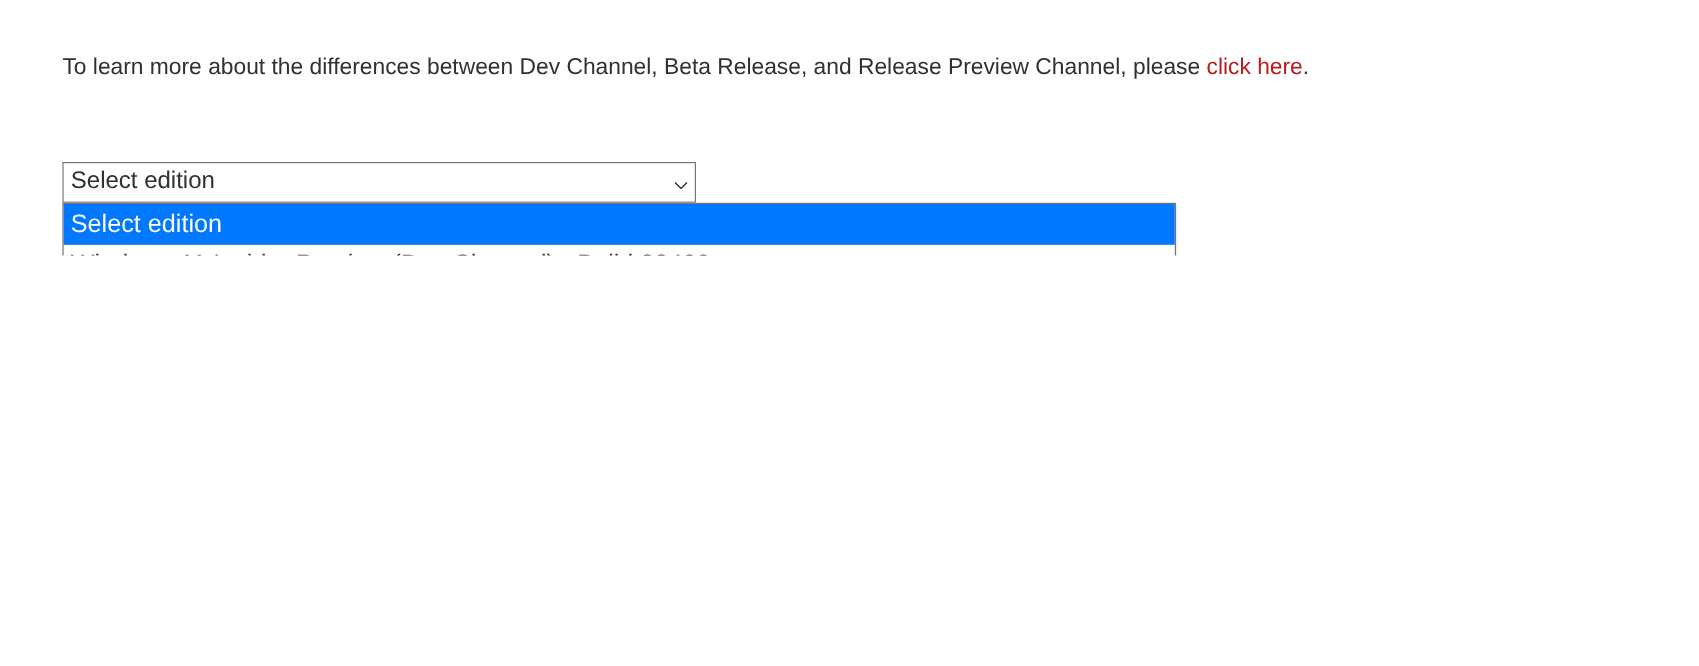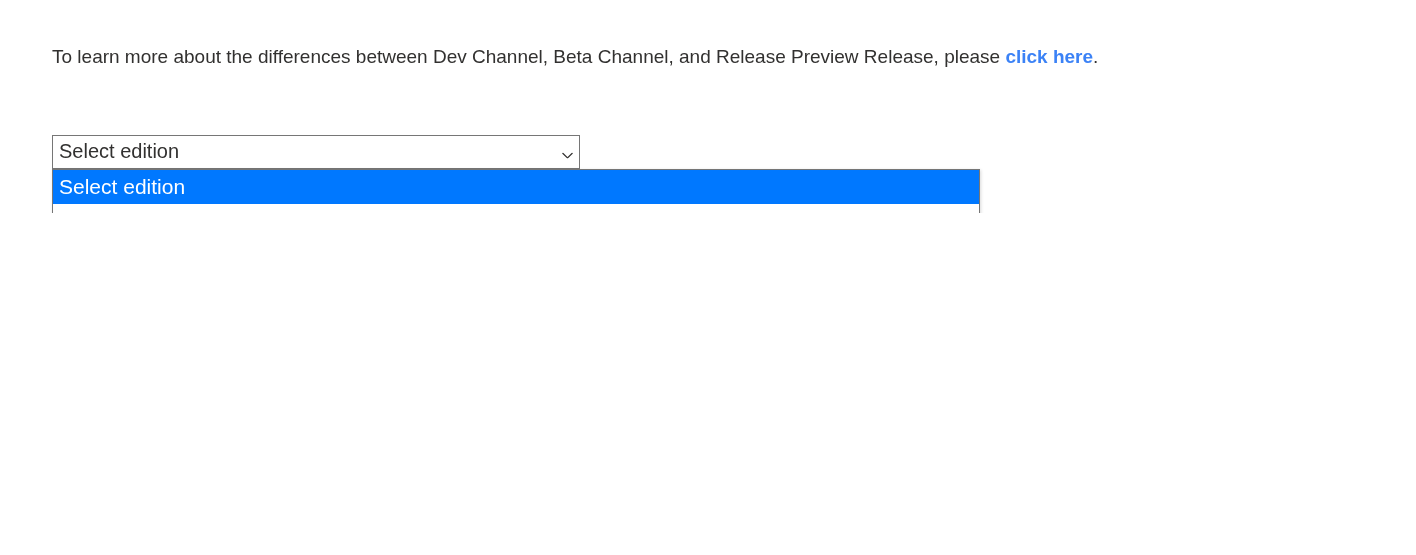--- a/index.html
+++ b/index.html
@@ -16,23 +16,22 @@
       width: 1416px;
       position: relative;
     }
     .intro-text {
       font-size: 19px;
       line-height: 1.4;
       margin-bottom: 64px;
       color: #323130;
     }
     .intro-text a {
-      color: #3b82f6;
+      color: #b91c1c;
       text-decoration: none;
-      font-weight: bold;
     }
     .select-wrapper {
       position: relative;
       width: 528px;
     }
     .select-box {
       width: 100%;
       height: 34px;
       border: 1px solid #767676;
       padding: 2px 28px 2px 6px;
@@ -89,21 +88,21 @@
     .section-para {
       font-size: 18px;
       line-height: 1.6;
       color: #323130;
     }
   </style>
 </head>
 <body>
 
 <div class="intro-text">
-  <span>To learn more about the differences between Dev Channel, Beta Channel, and Release Preview Release, please </span><a href="#">click here</a><span>.</span>
+  <span>To learn more about the differences between Dev Channel, Beta Release, and Release Preview Channel, please </span><a href="#">click here</a><span>.</span>
 </div>
 
 <div class="background-content">
   <div class="section-heading">ease software</div>
   <div class="section-para">view builds may be substantially modified before ed. Microsoft makes no warranties, express or imp ation provided here. Some product features and functionality may require additional hardware or software.</div>
 </div>
 
 <div class="select-wrapper">
   <div class="select-box">
     <span>Select edition</span>

